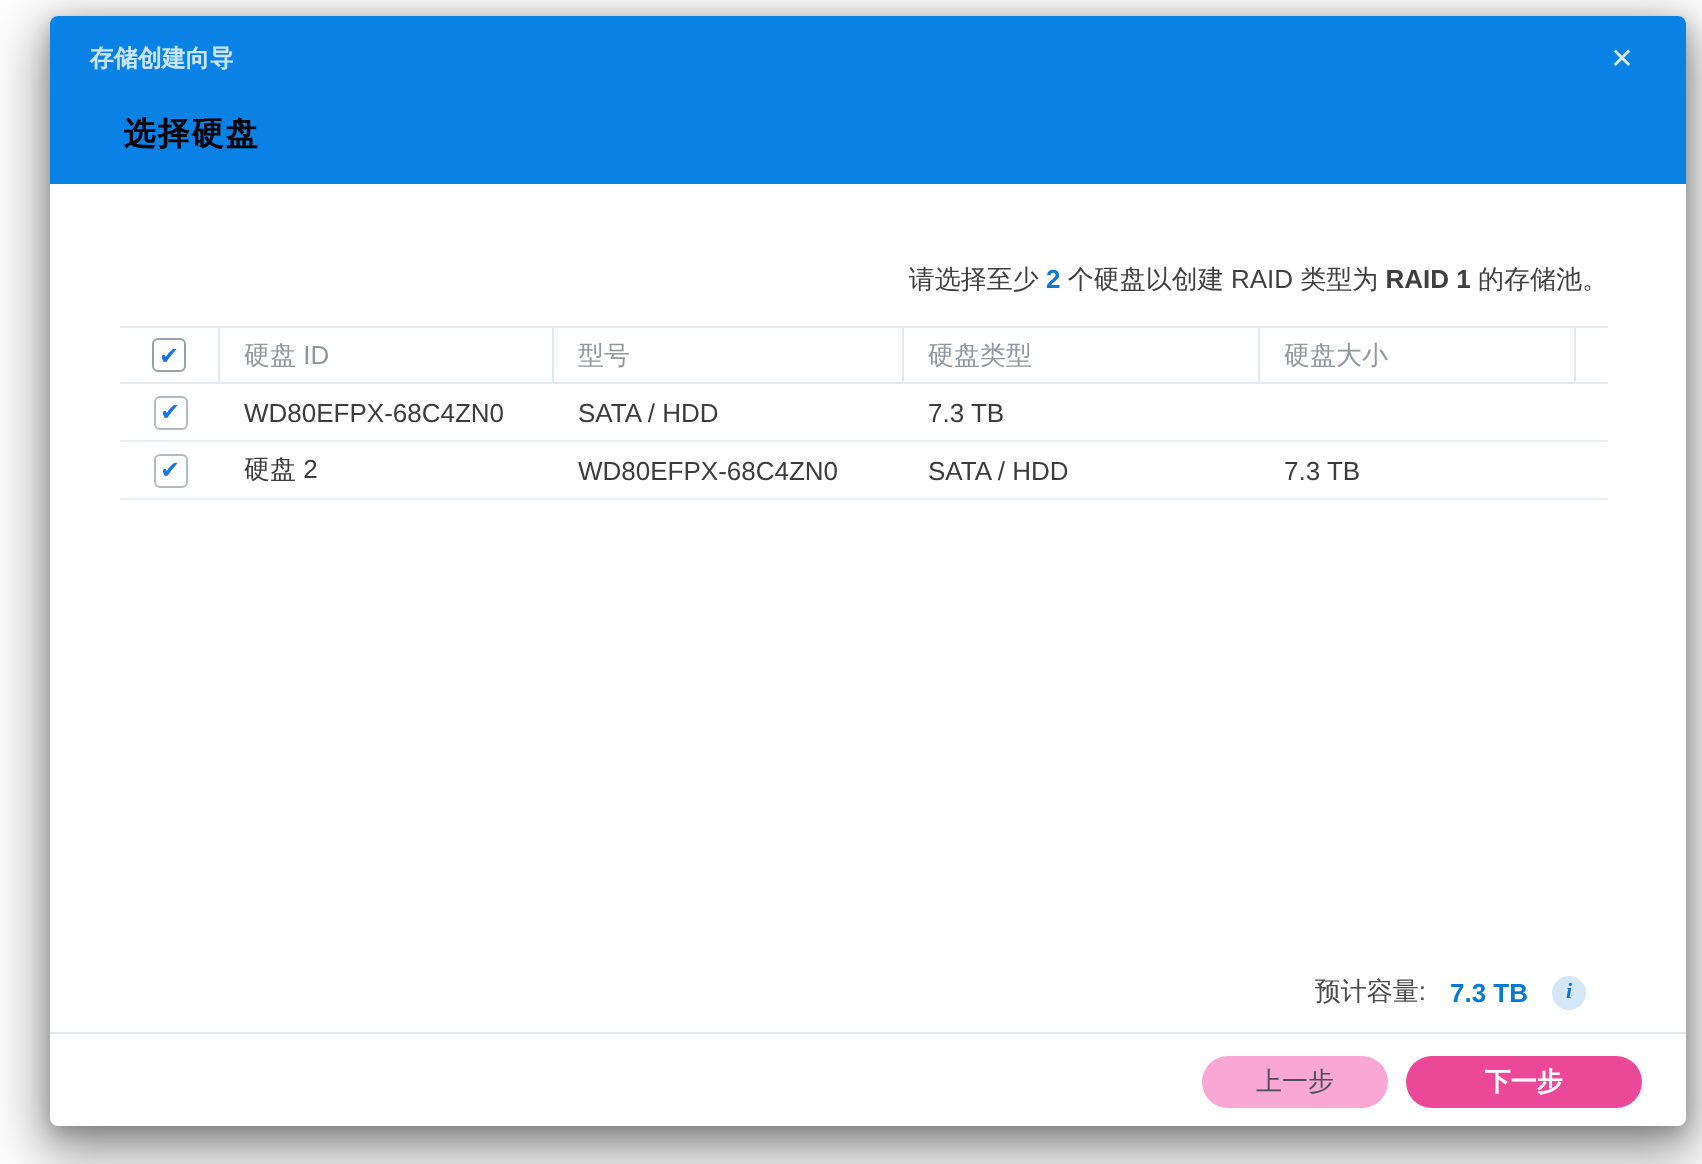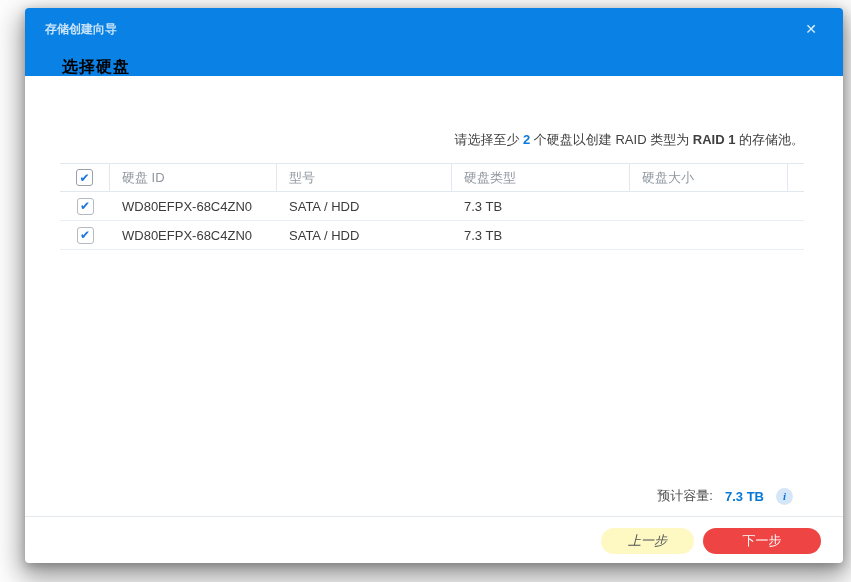--- a/index.html
+++ b/index.html
@@ -14,21 +14,21 @@
     left: 25px; top: 8px;
     width: 818px; height: 555px;
     background: #ffffff;
     border-radius: 4px;
     box-shadow: 0 10px 26px 4px rgba(0,0,0,0.40), 0 3px 10px rgba(0,0,0,0.22);
     overflow: hidden;
   }
   
   .titlebar {
     position: relative;
-    height: 68px;
+    height: 84px;
     background: #0981e5;
   }
   .win-title {
     position: absolute;
     left: 20px; top: 13px;
     font-size: 12px;
     font-weight: bold;
     color: rgba(255,255,255,0.78);
   }
   .close-btn {
@@ -151,28 +151,28 @@
     height: 26px;
     border: none;
     border-radius: 13px;
     font-family: inherit;
     font-size: 13px;
     cursor: pointer;
     padding: 0 16px;
   }
   .btn-back {
     width: 93px;
-    background: #fef9c3;
+    background: #f9a8d4;
     color: #4c5056;
-    font-style: italic;
   }
   .btn-next {
     width: 118px;
-    background: #ef4444;
+    background: #ec4899;
     color: #ffffff;
+    font-weight: bold;
   }
 </style>
 </head>
 <body>
 
 <div class="dialog">
 
   <div class="titlebar">
     <span class="win-title">存储创建向导</span>
     <span class="close-btn">✕</span>
@@ -208,20 +208,21 @@
         <div class="cell">7.3 TB</div>
         <div class="cell"></div>
       </div>
 
       <div class="t-row t-data">
         <div class="cell cb">
           <span class="checkbox">
               <span>✔</span>
             </span>
         </div>
+        <div class="cell">硬盘 2</div>
         <div class="cell">WD80EFPX-68C4ZN0</div>
         <div class="cell">SATA / HDD</div>
         <div class="cell">7.3 TB</div>
         <div class="cell"></div>
       </div>
 
     </div>
   </div>
 
   <div class="capacity">

